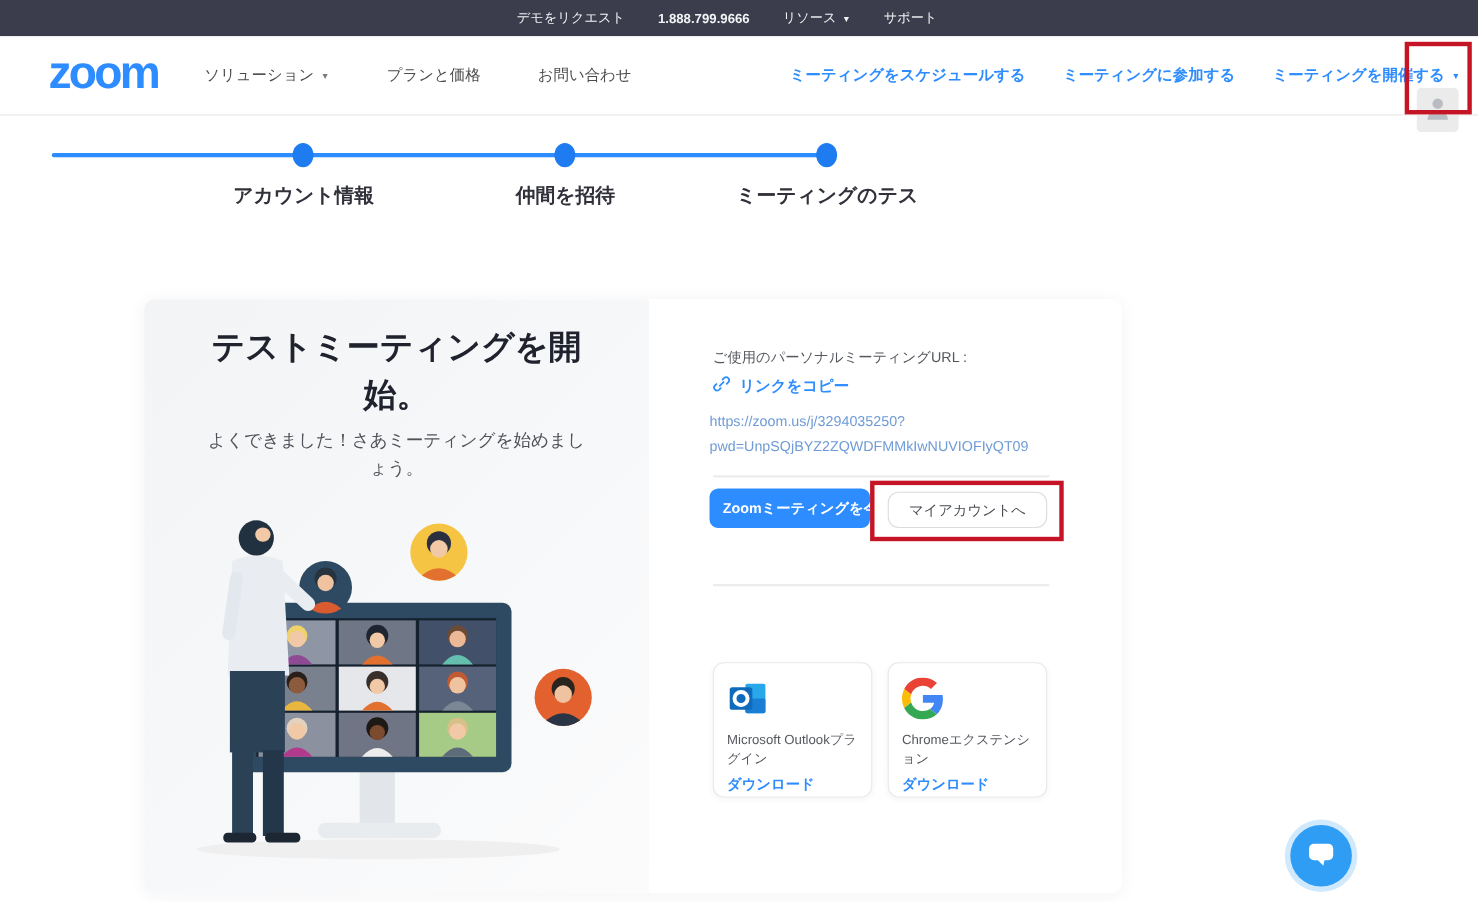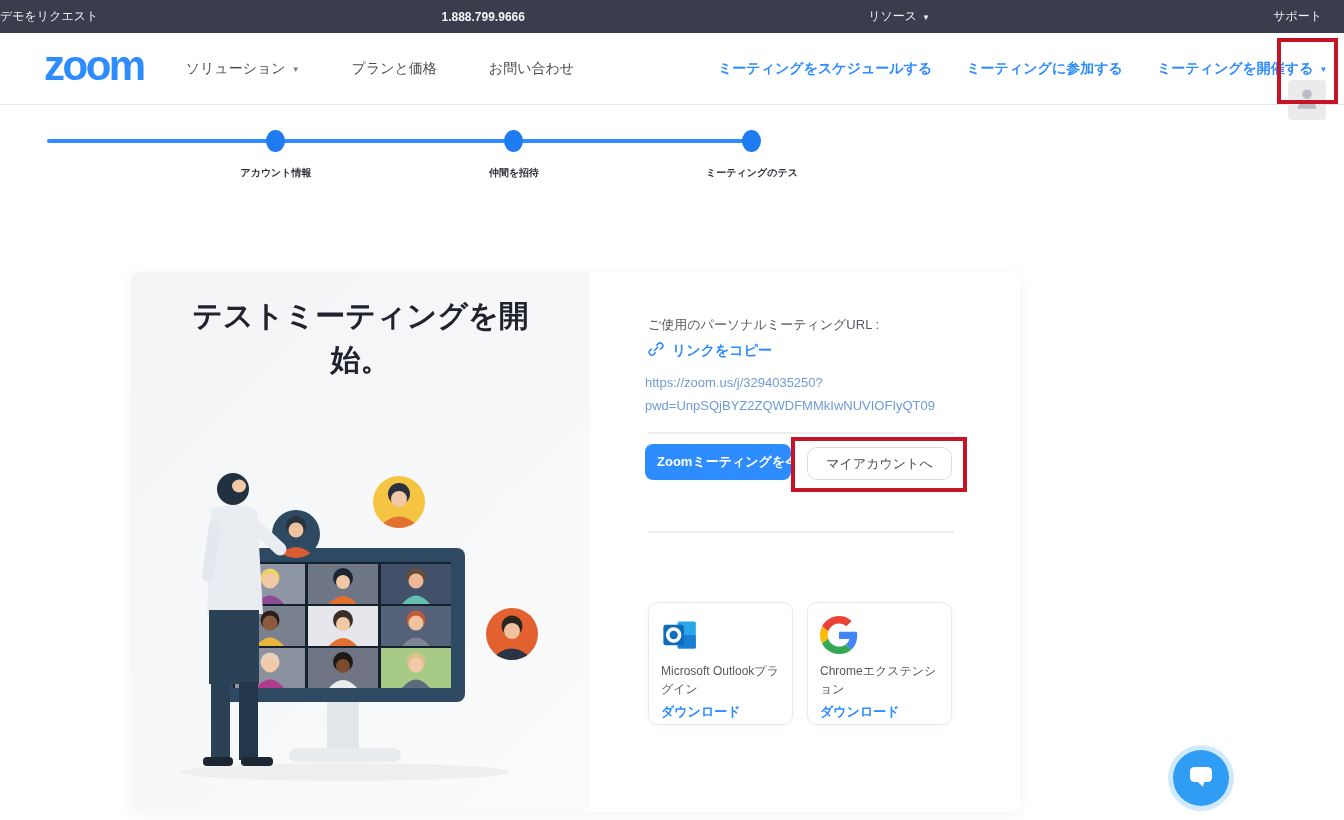--- a/index.html
+++ b/index.html
@@ -2,21 +2,21 @@
 <html><head>
 <meta charset="utf-8">
 <style>
   * { margin:0; padding:0; box-sizing:border-box; }
   html,body { background:#fff; }
   body { font-family:"Liberation Sans","DejaVu Sans",sans-serif; color:#4b4b4b; }
   #page { position:relative; width:1344px; height:820px; overflow:hidden; background:#fff; }
 
   
   .topbar { position:absolute; left:0; top:0; width:1344px; height:33px; background:#3b3c4c;
-            display:flex; align-items:center; justify-content:space-between; padding-right:22px; gap:30px; }
+            display:flex; align-items:center; justify-content:center; padding-right:22px; gap:30px; }
   .topbar a { color:#f2f3f5; font-size:12px; text-decoration:none; display:flex; align-items:center; gap:5px; }
   .topbar .phone { font-weight:bold; }
   .chev { font-size:8px; line-height:1; position:relative; top:1px; }
 
   
   .nav { position:absolute; left:0; top:33px; width:1344px; height:72px; background:#fff;
          border-bottom:1px solid #e7e7e7; display:flex; align-items:center; }
   .logo { font-size:42px; font-weight:bold; color:#2d8cff; letter-spacing:-2.5px; margin-left:44px;
           line-height:1; padding-bottom:6px; }
   .nav-left { display:flex; gap:52px; margin-left:42px; }
@@ -28,21 +28,21 @@
                 border-radius:4px; display:flex; align-items:center; justify-content:center; cursor:pointer; }
 
   
   .annotation { position:absolute; border:4px solid #c41425; background:transparent; }
   .annotation.avatar-box { left:1277px; top:38px; width:61px; height:66px; }
   .annotation.account-box { left:791px; top:437px; width:176px; height:55px; }
 
   
   .step-line { position:absolute; left:47px; top:139px; width:706px; height:4px; background:#2d8cff; border-radius:2px; }
   .step-dot { position:absolute; width:19px; height:22px; border-radius:50%; background:#1e7bf0; top:130px; }
-  .step-label { position:absolute; top:166px; transform:translateX(-50%); font-size:10px; font-weight:bold; color:#30313a; white-space:nowrap; }
+  .step-label { position:absolute; top:166px; transform:translateX(-50%); font-size:18px; font-weight:bold; color:#30313a; white-space:nowrap; }
 
   
   .card { position:absolute; left:131px; top:272px; width:889px; height:540px; border-radius:10px;
           background:#fff; box-shadow:0 2px 16px rgba(0,0,0,0.05); overflow:hidden; }
   .card-left { position:absolute; left:0; top:0; width:459px; height:540px;
                background:linear-gradient(135deg,#f3f4f5 0%,#f7f8f9 55%,#fbfbfc 100%); }
   .card-right { position:absolute; left:459px; top:0; width:430px; height:540px; background:#fff; }
 
   .hero-title { position:absolute; left:50%; transform:translateX(-50%); top:22px; width:345px;
                 text-align:center; font-size:30px; line-height:1.45; font-weight:bold; color:#20222e; }
@@ -142,20 +142,21 @@
   <div class="step-dot" style="left:504px;"></div>
   <div class="step-dot" style="left:742px;"></div>
   <div class="step-label" style="left:276px;">アカウント情報</div>
   <div class="step-label" style="left:514px;">仲間を招待</div>
   <div class="step-label" style="left:752px;">ミーティングのテス</div>
 
   <div class="card">
 
     <div class="card-left">
       <div class="hero-title">テストミーティングを開始。</div>
+      <div class="hero-sub">よくできました！さあミーティングを始めましょう。</div>
 
       <svg class="illustration" width="420" height="335" viewBox="0 0 420 335">
         <ellipse cx="195" cy="320" rx="165" ry="9" fill="#efefef"></ellipse>
 
         <rect x="178" y="246" width="32" height="54" fill="#e2e6ea"></rect>
         <rect x="140" y="296" width="112" height="14" rx="7" fill="#e9ecef"></rect>
 
         <rect x="70" y="96" width="246" height="154" rx="8" fill="#2e4a62"></rect>
         <rect x="84" y="110" width="218" height="126" fill="#16212e"></rect>
 

